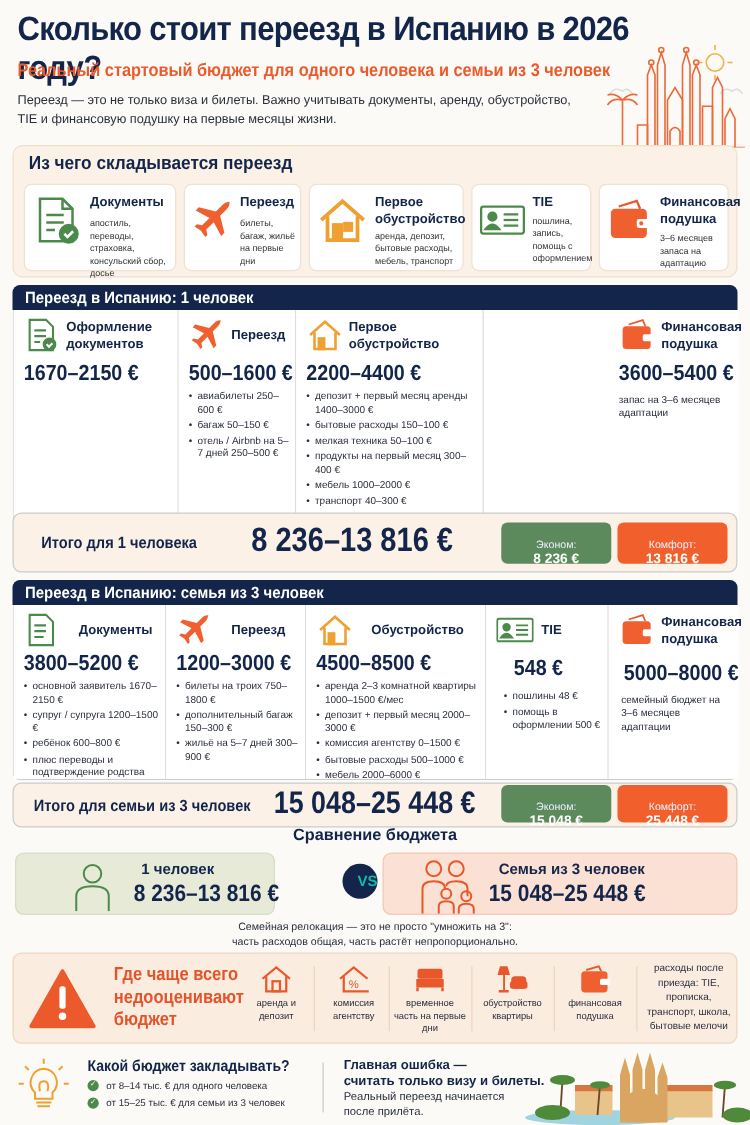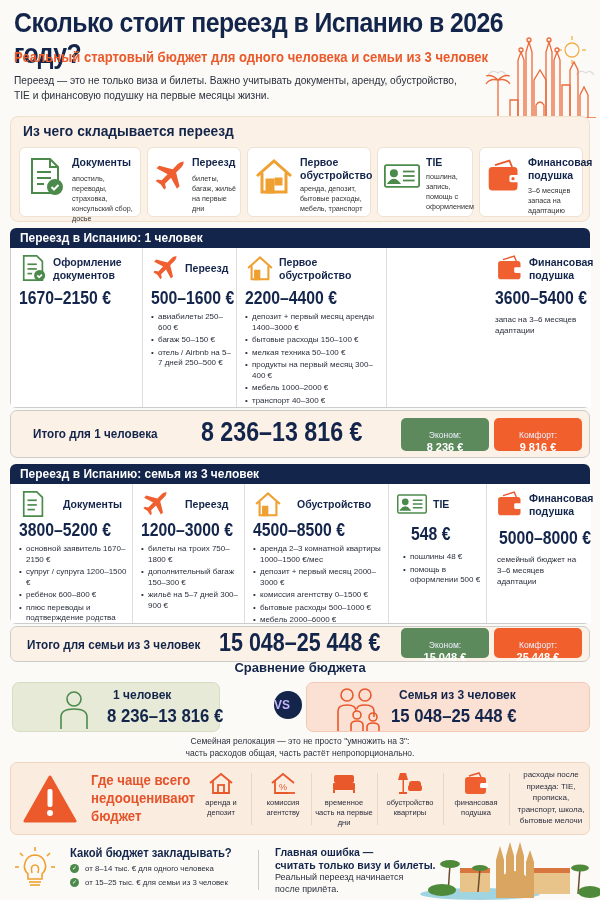--- a/index.html
+++ b/index.html
@@ -37,21 +37,21 @@
 .pill .v{font-size:11px;font-weight:bold;display:block;line-height:14px}
 .eco{background:#5c8a5c}
 .comf{background:#f05f2c}
 
 .cmp-title{position:absolute;left:0;width:600px;top:660px;text-align:center;font-size:13px;font-weight:bold;color:#13254a}
 .cmp-box{position:absolute;top:682px;height:50px;border-radius:7px}
 .cmp-left{left:12px;width:208px;background:#e6ead7;border:1px solid #d7ddc4}
 .cmp-right{left:306px;width:284px;background:#fbe0d4;border:1px solid #f4c8b4}
 .cmp-box .l{position:absolute;font-size:12px;font-weight:bold;color:#13254a;white-space:nowrap}
 .cmp-box .v{position:absolute;font-size:19px;font-weight:bold;color:#13254a;white-space:nowrap;transform:scaleX(0.88);transform-origin:left}
-.vs{position:absolute;left:274px;top:691px;width:28px;height:28px;border-radius:50%;background:#13254a;color:#c4b5fd;font-weight:bold;font-size:12px;text-align:left;line-height:28px}
+.vs{position:absolute;left:274px;top:691px;width:28px;height:28px;border-radius:50%;background:#13254a;color:#14b8a6;font-weight:bold;font-size:12px;text-align:right;line-height:28px}
 .cmp-note{position:absolute;top:735px;left:0;width:600px;text-align:center;font-size:8.5px;line-height:12px;color:#2a2f3c}
 
 .warn{position:absolute;left:10px;top:762px;width:580px;height:73px;background:#fbece0;border:1px solid #f0d6c0;border-radius:7px}
 .warn .tri{position:absolute;left:12px;top:12px;width:54px;height:48px}
 .warn .wt{position:absolute;left:80px;top:8px;font-size:15px;font-weight:bold;color:#e5532a;line-height:18px;transform:scaleX(0.88);transform-origin:left;white-space:nowrap}
 .witem{position:absolute;top:8px;text-align:center;font-size:7.5px;line-height:10px;color:#2a2f3c}
 .witem .ic{display:block;margin:0 auto 3px;width:26px;height:24px}
 .wsep{position:absolute;top:10px;width:1px;height:52px;background:#ecd5c2}
 .wlast{position:absolute;left:502px;top:6px;width:76px;text-align:center;font-size:8px;line-height:11.5px;color:#2a2f3c}
 
@@ -149,21 +149,21 @@
         <rect x="3" y="10" width="32" height="26" rx="4" fill="#ef5f2f"></rect>
         <rect x="26" y="19" width="11" height="8" rx="2" fill="#fff"></rect>
         <circle cx="30" cy="23" r="1.8" fill="#ef5f2f"></circle>
       </svg>
     <div class="h" style="left:48px;width:56px">Финансовая подушка</div>
     <div class="d" style="left:48px;top:38px;width:54px">3–6 месяцев запаса на адаптацию</div>
   </div>
 </div>
 
 <div class="band" style="top:228px"><span>Переезд в Испанию: 1 человек</span></div>
-<div class="grid" style="top:248px;height:160px">
+<div class="grid" style="top:248px;height:208px">
   <div class="cell" style="left:0;width:132px">
     <svg class="ic" viewBox="0 0 30 30" fill="none" stroke="#4c8a4c" stroke-width="1.8">
         <path d="M4 2 h14 l6 6 v20 h-20z"></path>
         <line x1="8" y1="11" x2="18" y2="11"></line>
         <line x1="8" y1="16" x2="18" y2="16"></line>
         <line x1="8" y1="21" x2="13" y2="21"></line>
         <circle cx="21" cy="23" r="5" fill="#4c8a4c"></circle>
         <path d="M18.5 23 l2 2 l3-3" stroke="#fff"></path>
       </svg>
     <div class="h">Оформление документов</div>
@@ -211,21 +211,21 @@
 </div>
 <div class="total" style="top:410px;height:48px">
   <div class="lbl" style="top:15px">Итого для 1 человека</div>
   <div class="big" style="left:190px;top:6px">8 236–13 816 €</div>
   <div class="pill eco" style="left:390px;top:7px">
       <span class="t">Эконом:</span>
       <span class="v">8 236 €</span>
     </div>
   <div class="pill comf" style="left:483px;top:7px">
       <span class="t">Комфорт:</span>
-      <span class="v">9 816 €</span>
+      <span class="v">13 816 €</span>
     </div>
 </div>
 
 <div class="band" style="top:464px"><span>Переезд в Испанию: семья из 3 человек</span></div>
 <div class="grid" style="top:484px;height:140px">
   <div class="cell" style="left:0;width:122px">
     <svg class="ic" viewBox="0 0 30 30" fill="none" stroke="#4c8a4c" stroke-width="1.8">
         <path d="M4 2 h14 l6 6 v20 h-20z"></path>
         <line x1="8" y1="11" x2="18" y2="11"></line>
         <line x1="8" y1="16" x2="18" y2="16"></line>

